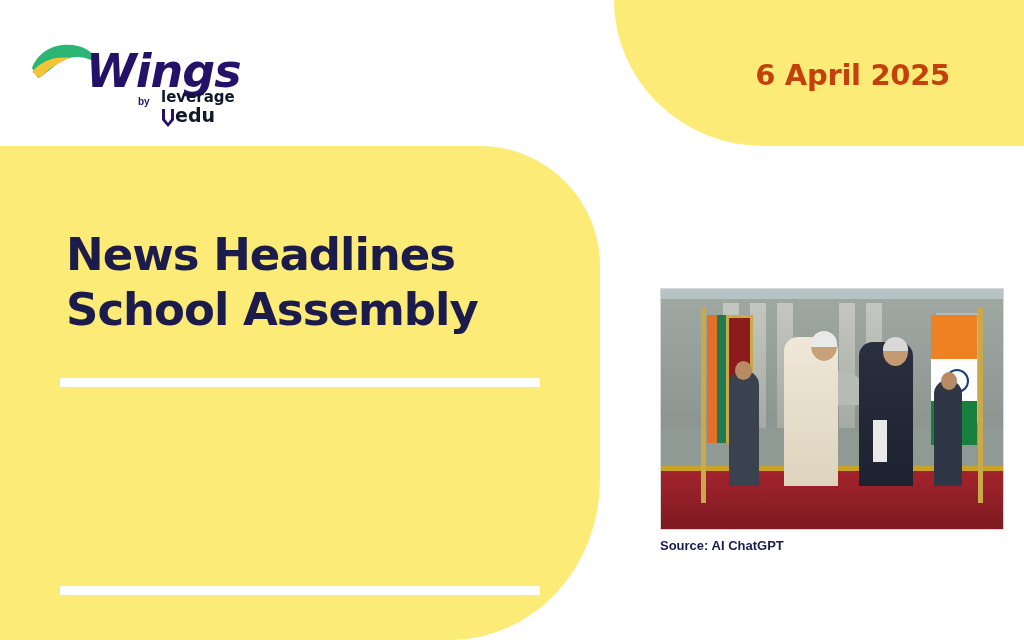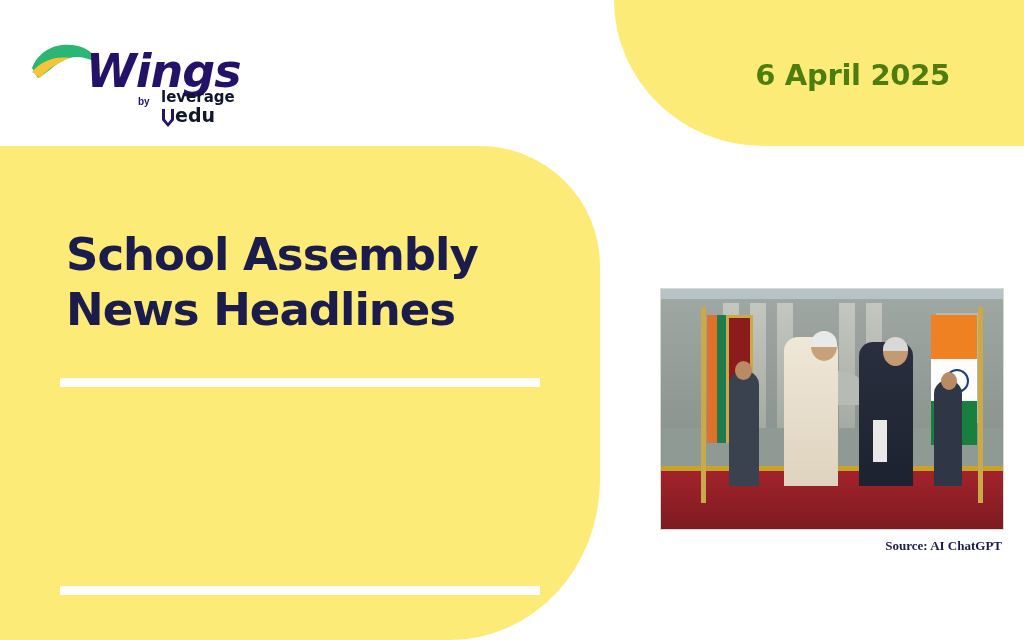--- a/index.html
+++ b/index.html
@@ -104,21 +104,21 @@
     height: 20px;
   }
 
   
   .date-text {
     position: absolute;
     right: 74px;
     top: 58px;
     font-size: 29px;
     font-weight: bold;
-    color: #4d7c0f;
+    color: #c2410c;
     font-family: "DejaVu Sans", sans-serif;
     letter-spacing: -0.3px;
   }
 
   
   .title-block {
     position: absolute;
     left: 66px;
     top: 228px;
     width: 470px;
@@ -236,25 +236,25 @@
   .p-guard1 { left: 20%; width: 30px; height: 48%; background: #3a4250; }
   .p-guard1-head { position: absolute; left: 21.5%; bottom: 62%; width: 17px; height: 19px; background: #b98b64; border-radius: 50%; }
   .p-guard2 { right: 12%; width: 28px; height: 44%; background: #2f3645; }
   .p-guard2-head { position: absolute; right: 13.5%; bottom: 58%; width: 16px; height: 18px; background: #b98b64; border-radius: 50%; }
 
   .source-text {
     position: absolute;
     left: 660px;
     top: 538px;
     width: 342px;
-    text-align: right;
+    text-align: left;
     font-size: 13px;
     font-weight: bold;
     color: #1b1c4b;
-    font-family: Liberation Serif, serif;
+    font-family: Liberation Sans, sans-serif;
   }
 </style>
 </head>
 <body>
 
 <div class="canvas">
 
   <div class="yellow-top-right"></div>
   <div class="yellow-main-notch"></div>
   <div class="yellow-main"></div>
@@ -271,22 +271,22 @@
       <span class="sub">edu</span>
     </div>
     <svg class="logo-check" viewBox="0 0 14 20">
       <path d="M1 1 L1 12 L7 19 L13 12 L13 1 L10 1 L10 11 L7 15 L4 11 L4 1 Z" fill="#231268"></path>
     </svg>
   </div>
 
   <div class="date-text">6 April 2025</div>
 
   <div class="title-block">
+    <div class="title-line">News Headlines</div>
     <div class="title-line">School Assembly</div>
-    <div class="title-line">News Headlines</div>
   </div>
 
   <div class="rule rule-top"></div>
   <div class="rule rule-bottom"></div>
 
   <div class="photo">
     <div class="ph-sky"></div>
     <div class="ph-building"></div>
     <div class="ph-col" style="left:18%"></div>
     <div class="ph-col" style="left:26%"></div>

